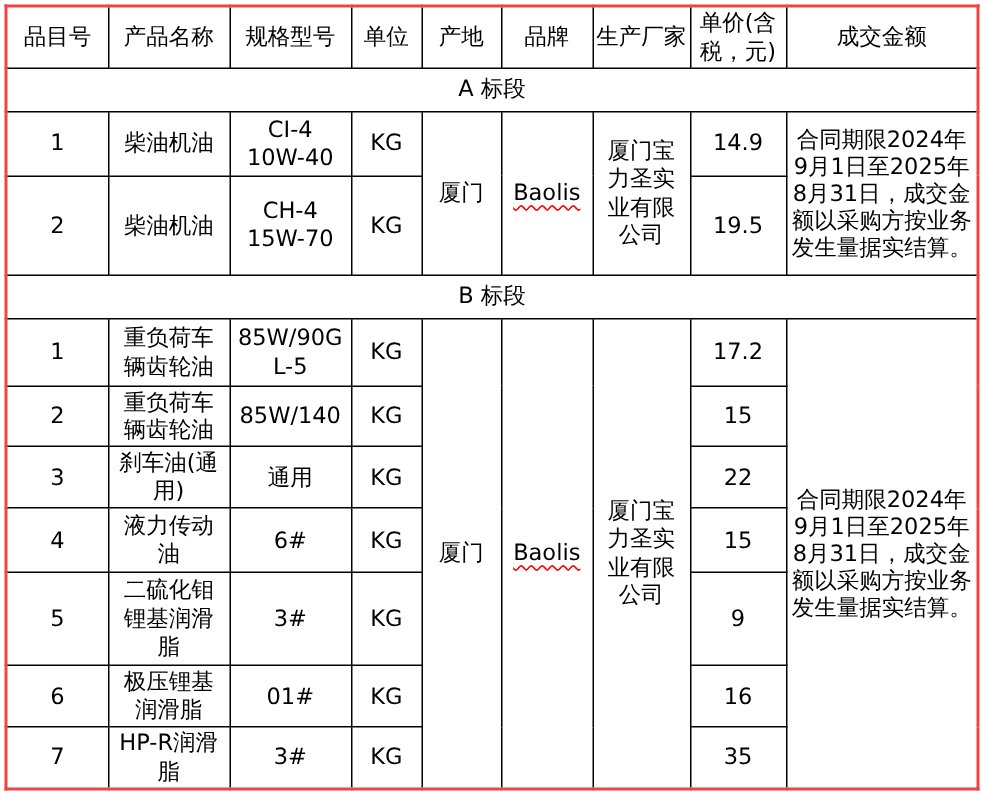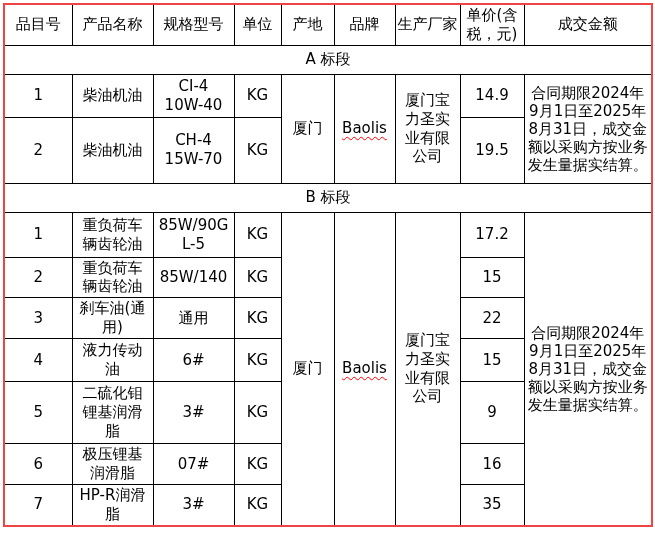--- a/index.html
+++ b/index.html
@@ -153,21 +153,21 @@
     <td>5</td>
     <td>二硫化钼锂基润滑脂</td>
     <td>3#</td>
     <td>KG</td>
     <td>9</td>
   </tr>
 
   <tr class="h-b6">
     <td>6</td>
     <td>极压锂基润滑脂</td>
-    <td>07#</td>
+    <td>01#</td>
     <td>KG</td>
     <td>16</td>
   </tr>
 
   <tr class="h-b7">
     <td>7</td>
     <td>HP-R润滑脂</td>
     <td>3#</td>
     <td>KG</td>
     <td>35</td>

